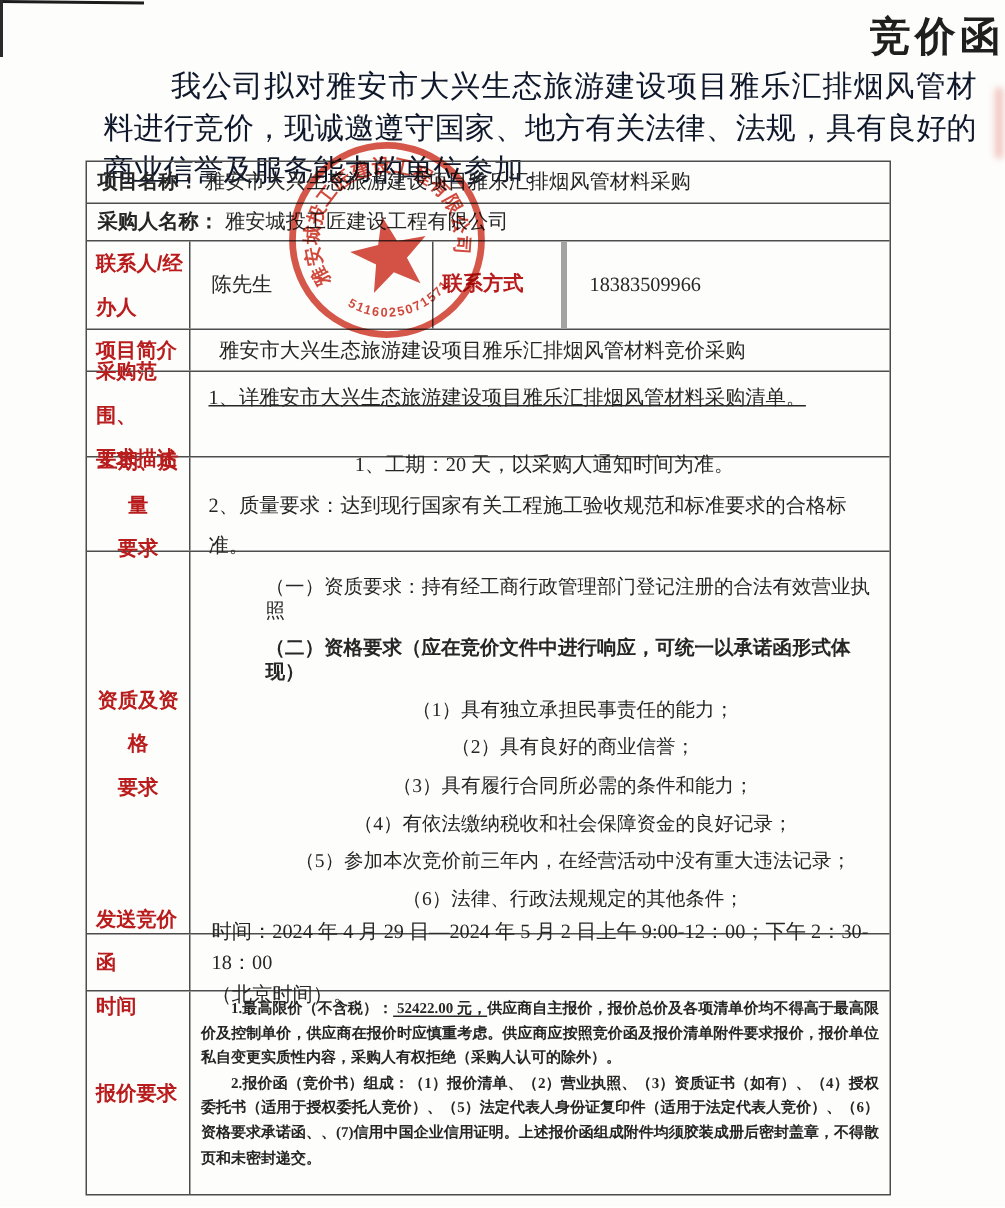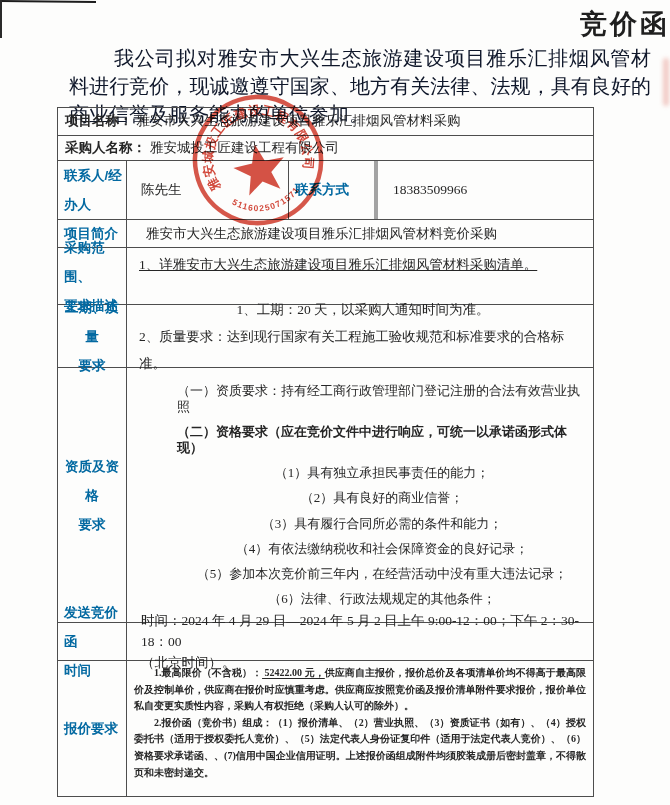--- a/index.html
+++ b/index.html
@@ -17,21 +17,21 @@
 
   .intro { position:absolute; top:44px; left:57px; width:582px;
            font-size:20px; line-height:28px; text-align:justify; text-indent:45px; color:#0f172a;margin-left:12px; }
 
   
   .tbl { position:absolute; left:57px; top:107px; width:537px; border:1px solid #4d4d4d; font-size:13.5px; }
   .row { display:flex; border-bottom:1px solid #4d4d4d; align-items:stretch; }
   .row:last-child { border-bottom:none; }
   .cell { display:flex; align-items:center; min-width:0; }
   .lab { width:69px; border-right:1px solid #4d4d4d; font-family:"Liberation Sans","DejaVu Sans",sans-serif;
-         font-weight:700; font-size:13.5px; padding:2px 4px 2px 6px; white-space:pre-line; line-height:29px; color:#0369a1; }
+         font-weight:700; font-size:13.5px; padding:2px 4px 2px 6px; white-space:pre-line; line-height:29px; color:#b91c1c; }
   .lab.ctr { justify-content:center; text-align:center; padding-left:2px; padding-right:2px; }
   .val { flex:1; padding-left:19px; padding-right:6px; line-height:20px; }
   .merged { padding:4px 6px 4px 7px; line-height:20px; display:flex; align-items:center; }
   .merged .mlab { font-family:"Liberation Sans","DejaVu Sans",sans-serif; font-weight:700; margin-right:4px; white-space:nowrap; }
   .r1 { height:28px; } .r2 { height:25px; } .r3 { height:59px; } .r4 { height:28px; }
   .r5 { height:57px; } .r6 { height:63px; } .r7 { height:255px; } .r8 { height:38px; } .r9 { height:135px; }
   .c2 { width:162px; border-right:1px solid #4d4d4d; padding-left:14px; }
   .c3 { width:89px;  border-right:1px solid #4d4d4d; }
   .c4 { flex:1; padding-left:15px; font-family:"Liberation Serif","DejaVu Serif",serif; }
   .r5 .val { align-items:flex-start; padding-top:7px; padding-left:12px; display:block;text-decoration:underline; }

